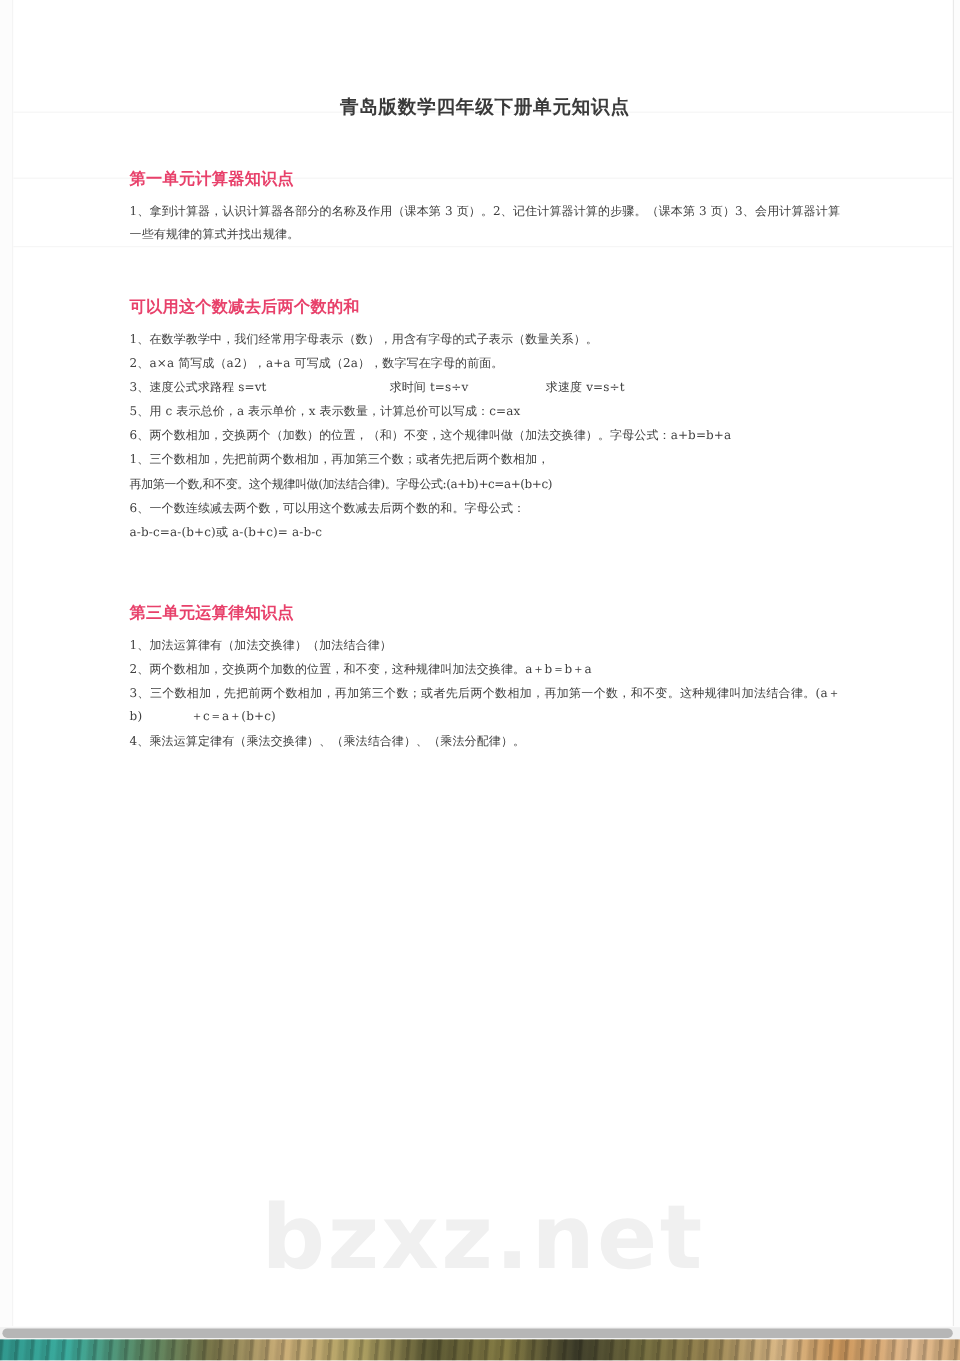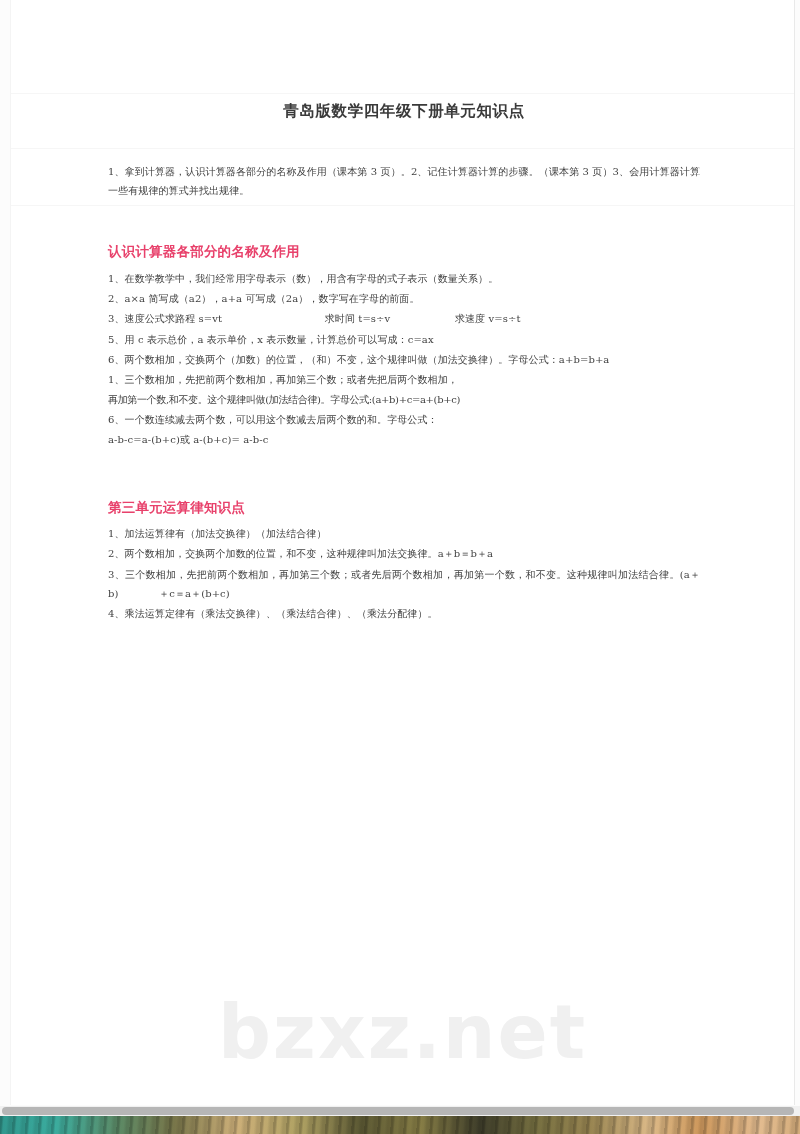--- a/index.html
+++ b/index.html
@@ -63,21 +63,20 @@
     user-select: none;
     pointer-events: none;
   }
 
   
   #content {
     position: absolute;
     left: 97px;
     top: 0;
     width: 592px;
-    margin-top: 22px;
   }
 
   .doc-title {
     text-align: center;
     font-size: 15.5px;
     font-weight: bold;
     color: #3a3a3a;
     margin: 0;
     padding-top: 79px;
     letter-spacing: 0.6px;
@@ -192,25 +191,26 @@
     <div class="scan-band" style="top:148px;"></div>
     <div class="scan-band" style="top:205px;"></div>
 
     <div id="watermark">bzxz.net</div>
 
     <div id="content">
 
       <div class="doc-title">青岛版数学四年级下册单元知识点</div>
 
       <div class="section section-gap-1">
+        <div class="section-heading">第一单元计算器知识点</div>
         <p class="para">1、拿到计算器，认识计算器各部分的名称及作用（课本第 3 页）。2、记住计算器计算的步骤。（课本第 3 页）3、会用计算器计算一些有规律的算式并找出规律。</p>
       </div>
 
       <div class="section section-gap-2">
-        <div class="section-heading">认识计算器各部分的名称及作用</div>
+        <div class="section-heading">可以用这个数减去后两个数的和</div>
 
         <p class="para">1、在数学教学中，我们经常用字母表示（数），用含有字母的式子表示（数量关系）。</p>
         <p class="para">2、a×a 简写成（a2），a+a 可写成（2a），数字写在字母的前面。</p>
 
         <p class="para">
           <span>3、速度公式求路程 s=vt</span>
           <span class="gap-xl"></span>
           <span>求时间 t=s÷v</span>
           <span class="gap-m"></span>
           <span>求速度 v=s÷t</span>

